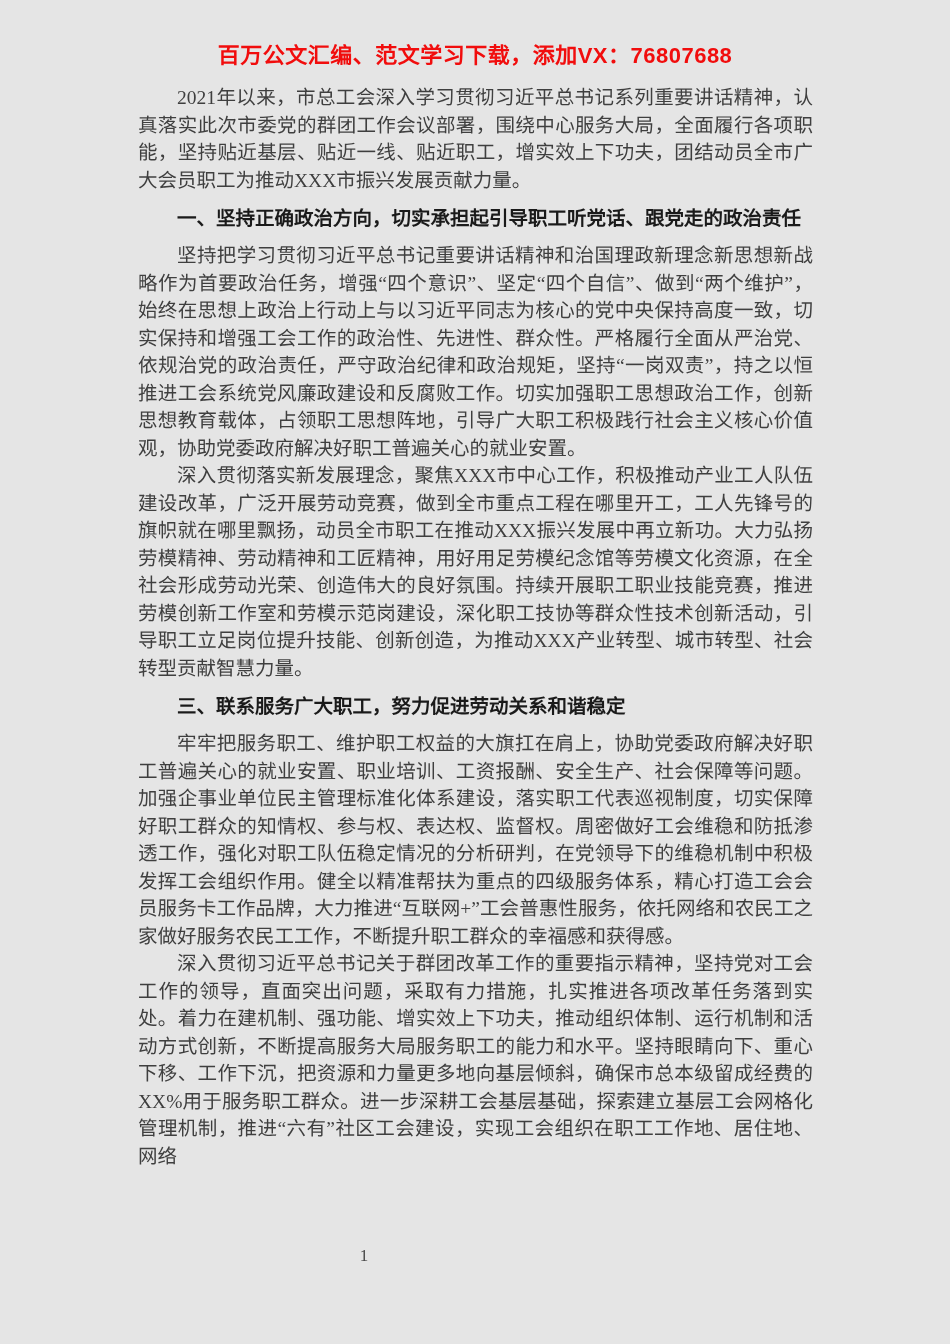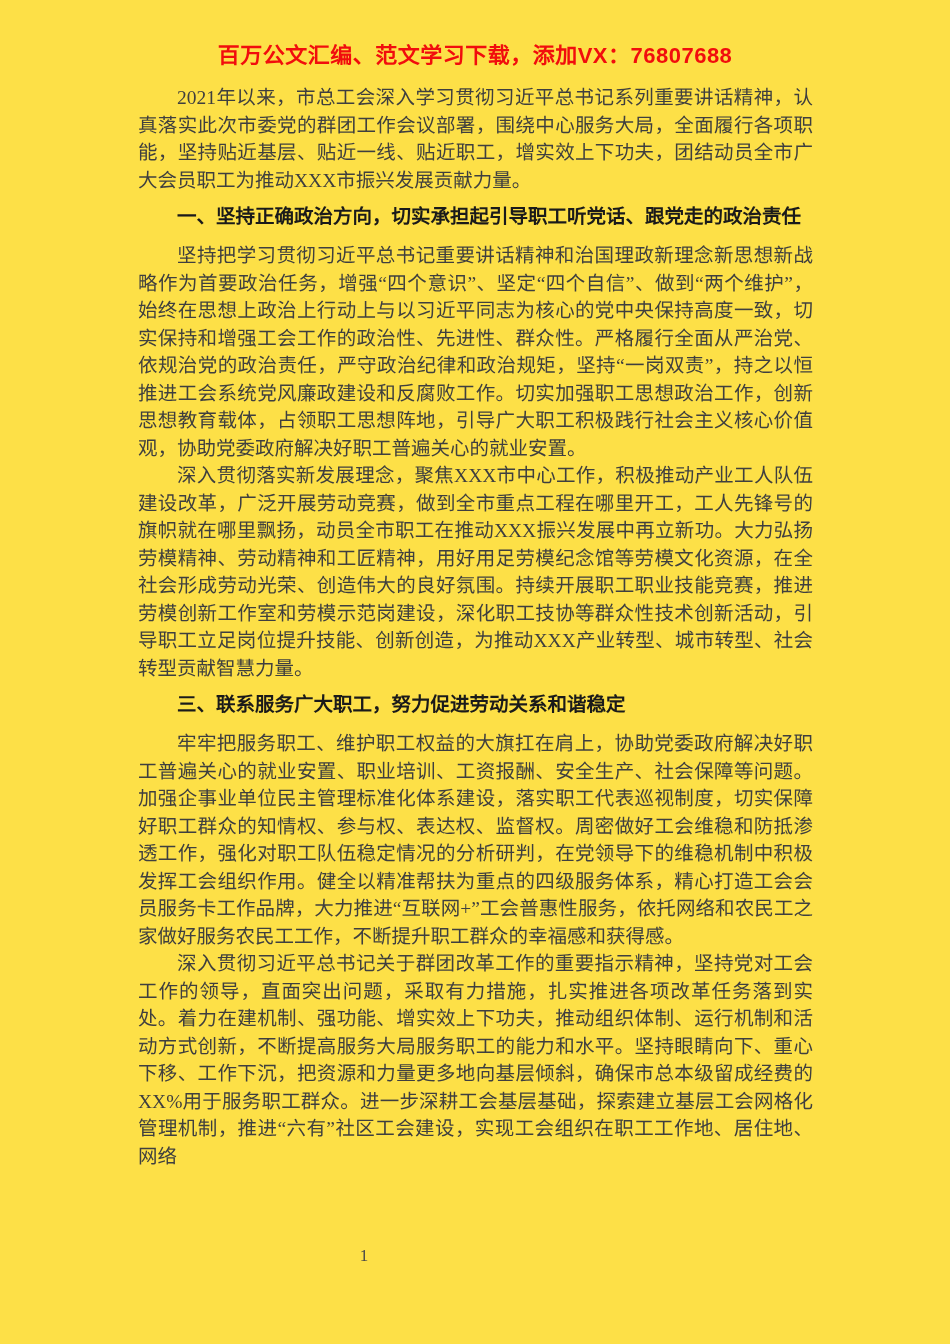--- a/index.html
+++ b/index.html
@@ -1,20 +1,20 @@
 <!DOCTYPE html>
 <html lang="zh-CN" style="--notice_red: #f10d0d; --body_text: #3f3f3f; --heading_text: #1a1a1a;"><head>
 <meta charset="utf-8">
 <style>
   html, body { margin: 0; padding: 0; background: #ffffff; }
   .page {
     position: relative;
     width: 950px;
     height: 1344px;
-    background: #fde047;
+    background: #e5e5e5;
     overflow: hidden;
     font-family: "Liberation Serif", "DejaVu Serif", serif;
   }
   .notice {
     padding-top: 41px;
     text-align: center;
     font-family: "Liberation Sans", "DejaVu Sans", sans-serif;
     font-weight: bold;
     font-size: 22px;
     line-height: 30px;
@@ -28,21 +28,21 @@
     line-height: 27.5px;
     text-align: justify;
     text-justify: inter-ideograph;
   }
   .para {
     margin: 0;
     text-indent: 2em;
   }
   .sec-heading {
     margin: 10px 0;
-    font-family: Liberation Mono, monospace;
+    font-family: Liberation Sans, sans-serif;
     font-weight: bold;
     font-size: 19.5px;
     line-height: 28px;
     color: var(--heading_text, #1a1a1a);
     text-indent: 2em;
     text-align: left;
   }
   .footer-page-num {
     position: absolute;
     left: 352px;

